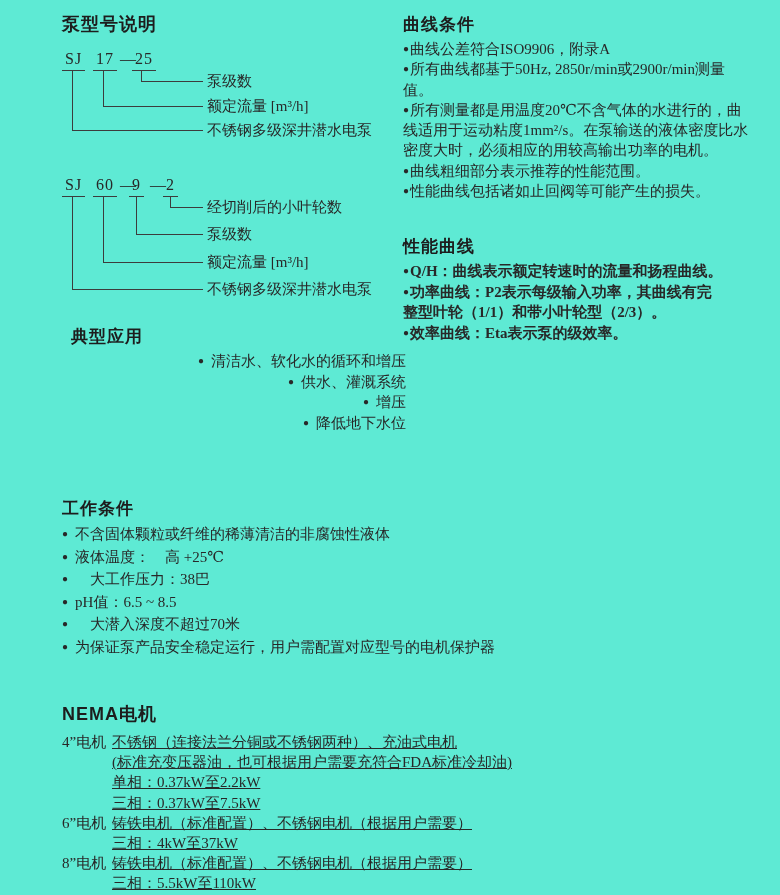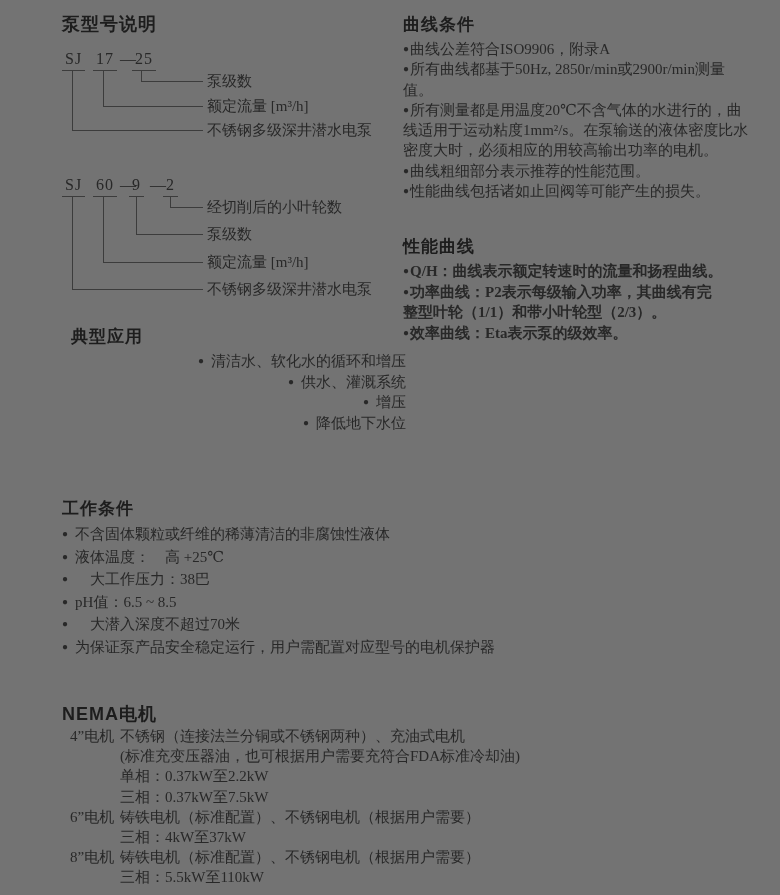--- a/index.html
+++ b/index.html
@@ -1,19 +1,19 @@
 <!DOCTYPE html>
 <html><head>
 <meta charset="utf-8">
 <style>
   * { margin:0; padding:0; box-sizing:border-box; }
   html,body { background:#e9e9e9; }
   .page {
     position:relative; width:780px; height:895px; overflow:hidden;
-    background:#737373; color:#282828;
+    background:#5eead4; color:#282828;
     font-family:"Liberation Serif","DejaVu Serif",serif;
     padding-left:43px;
   }
   .sec { position:absolute; }
   .hd {
     font-family:"Liberation Sans","DejaVu Sans",sans-serif;
     font-weight:bold; font-size:18px; color:#1d1d1d;
     letter-spacing:1px; line-height:21px; margin-bottom:4px;
   }
   .lst .it { font-size:15px; }
@@ -39,24 +39,24 @@
   #sec-typical { left:62px; top:326px; width:335px;margin-left:9px; }
   #sec-typical .it { line-height:20.7px;text-align:right; }
   #sec-curve   { left:403px; top:14px; width:352px; }
   #sec-curve .it { line-height:20.3px; }
   #sec-perf    { left:403px; top:236px; width:322px; }
   #sec-perf .it { line-height:20.5px;font-weight:bold; }
   #sec-work    { left:62px; top:498px; width:566px; }
   #sec-work .it { line-height:21.5px; }
   #sec-work .hd, #sec-typical .hd, #sec-curve .hd, #sec-perf .hd { font-size:17px; }
   #sec-nema    { left:62px; top:704px; width:610px; }
-  #sec-nema .hd { font-size:18px; margin-bottom:1px; }
+  #sec-nema .hd { font-size:18px; margin-bottom:7px; }
   .nema-row { display:flex; font-size:15px; }
-  .nema-label { width:50px; flex:none; line-height:20.2px;margin-left:8px; }
-  .nema-lines { flex:1; }
+  .nema-label { width:50px; flex:none; line-height:20.2px; }
+  .nema-lines { flex:1;text-decoration:underline; }
   .nema-lines div { line-height:20.2px; }
 </style>
 </head>
 <body>
 
 <div class="page">
 
   <section class="sec" id="sec-model">
     <h2 class="hd">泵型号说明</h2>
   </section>

